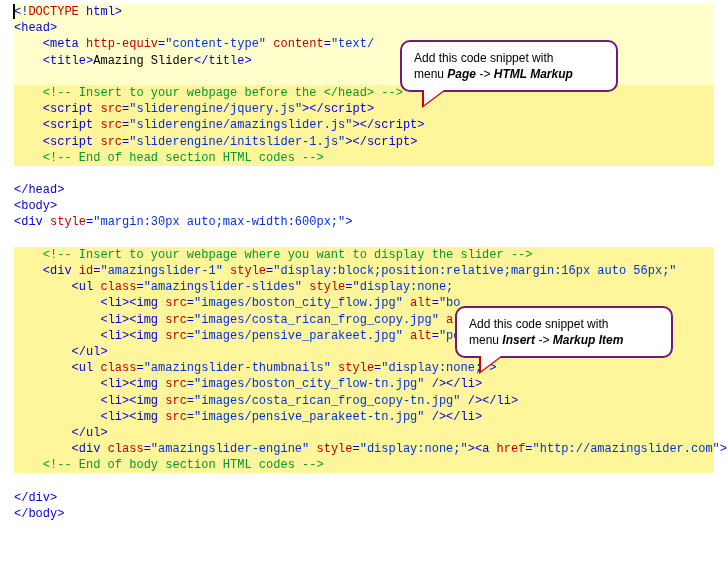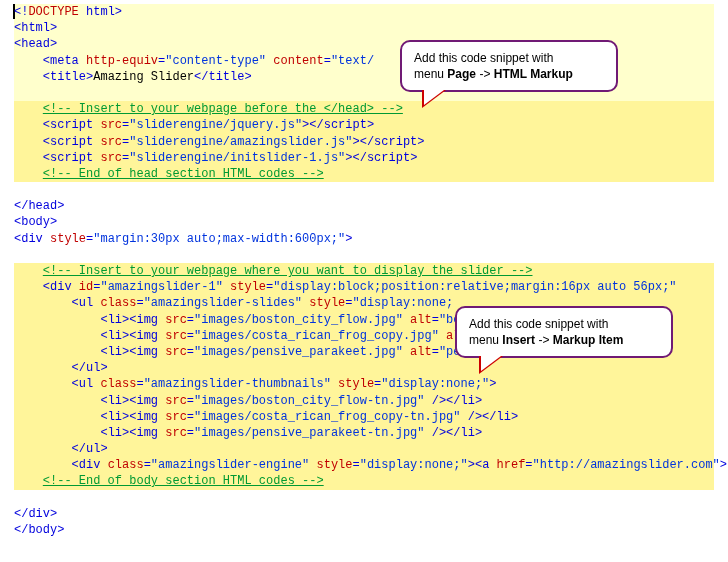--- a/index.html
+++ b/index.html
@@ -14,21 +14,21 @@
   .code-area {
     background: #fff;
     padding: 4px 14px;
     line-height: 1.35;
   }
   .hl-light { background: #ffffcc; }
   .hl-dark  { background: #fff59a; }
   .line { white-space: pre; }
   .blue   { color: #0000dd; }
   .red    { color: #c00000; }
-  .green  { color: #009933; text-decoration: underline; }
+  .green  { color: #009933; }
   .str    { color: #0033dd; }
   .black  { color: #000; }
   .cursor {
     display: inline-block;
     width: 0;
     outline: 1px solid #000;
     height: 13px;
     vertical-align: text-top;
   }
   .callout {
@@ -36,21 +36,21 @@
     background: #fff;
     border: 2px solid #701a75;
     border-radius: 10px;
     padding: 8px 12px;
     font-family: Arial, sans-serif;
     font-size: 12px;
     color: #000;
     line-height: 1.35;
     box-shadow: 0 0 0 0;
   }
-  .callout b { font-weight: bold; }
+  .callout b { font-weight: bold; font-style: italic; }
   .tail {
     position: absolute;
     width: 0; height: 0;
   }
   .tail.top-left {
     left: 20px; bottom: -18px;
     border-top: 18px solid #cc0000;
     border-right: 24px solid transparent;
   }
   .tail.top-left::after {
@@ -71,21 +71,20 @@
     left: 2px; top: -18px;
     border-top: 15px solid #fff;
     border-right: 20px solid transparent;
   }
 </style>
 </head>
 <body>
 
 <div class="code-area">
   <div class="line hl-light"><span class="cursor"></span><span class="blue">&lt;!</span><span class="red">DOCTYPE</span><span class="blue"> html</span><span class="blue">&gt;</span></div>
-  <div class="line hl-light"><span class="blue">&lt;</span><span class="blue">html</span><span class="blue">&gt;</span></div>
   <div class="line hl-light"><span class="blue">&lt;</span><span class="blue">head</span><span class="blue">&gt;</span></div>
   <div class="line hl-light">    <span class="blue">&lt;</span><span class="blue">meta</span> <span class="red">http-equiv</span><span class="blue">=</span><span class="str">"content-type"</span> <span class="red">content</span><span class="blue">=</span><span class="str">"text/</span></div>
   <div class="line hl-light">    <span class="blue">&lt;</span><span class="blue">title</span><span class="blue">&gt;</span><span class="black">Amazing Slider</span><span class="blue">&lt;/</span><span class="blue">title</span><span class="blue">&gt;</span></div>
   <div class="line hl-light">&nbsp;</div>
 
   <div class="line hl-dark">    <span class="green">&lt;!-- Insert to your webpage before the &lt;/head&gt; --&gt;</span></div>
   <div class="line hl-dark">    <span class="blue">&lt;</span><span class="blue">script</span> <span class="red">src</span><span class="blue">=</span><span class="str">"sliderengine/jquery.js"</span><span class="blue">&gt;&lt;/</span><span class="blue">script</span><span class="blue">&gt;</span></div>
   <div class="line hl-dark">    <span class="blue">&lt;</span><span class="blue">script</span> <span class="red">src</span><span class="blue">=</span><span class="str">"sliderengine/amazingslider.js"</span><span class="blue">&gt;&lt;/</span><span class="blue">script</span><span class="blue">&gt;</span></div>
   <div class="line hl-dark">    <span class="blue">&lt;</span><span class="blue">script</span> <span class="red">src</span><span class="blue">=</span><span class="str">"sliderengine/initslider-1.js"</span><span class="blue">&gt;&lt;/</span><span class="blue">script</span><span class="blue">&gt;</span></div>
   <div class="line hl-dark">    <span class="green">&lt;!-- End of head section HTML codes --&gt;</span></div>

